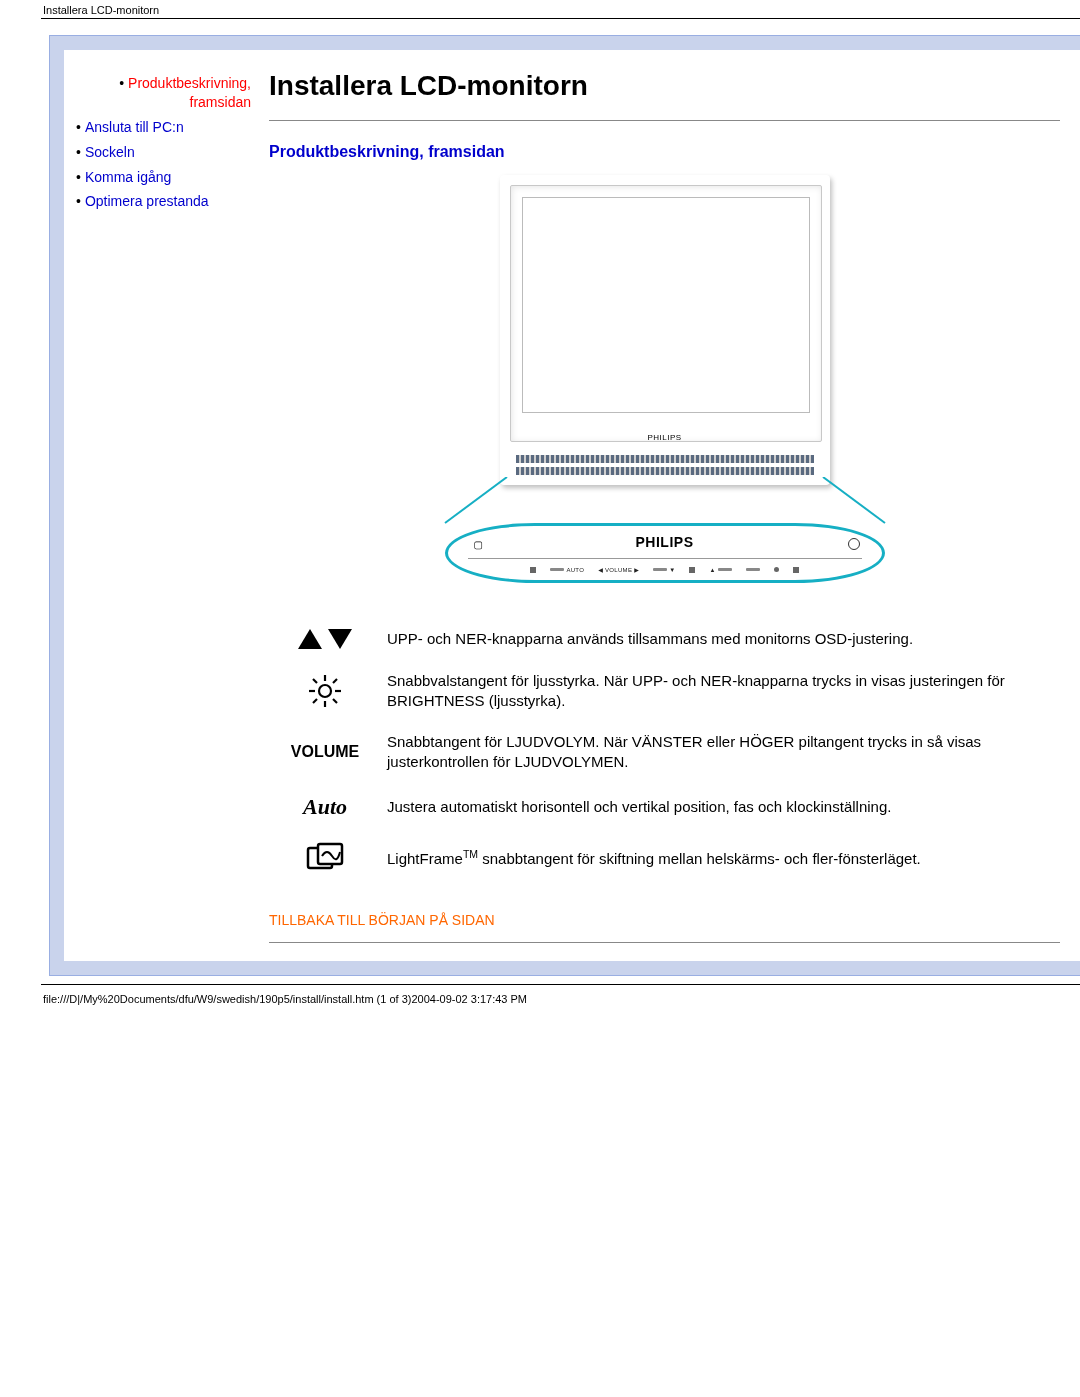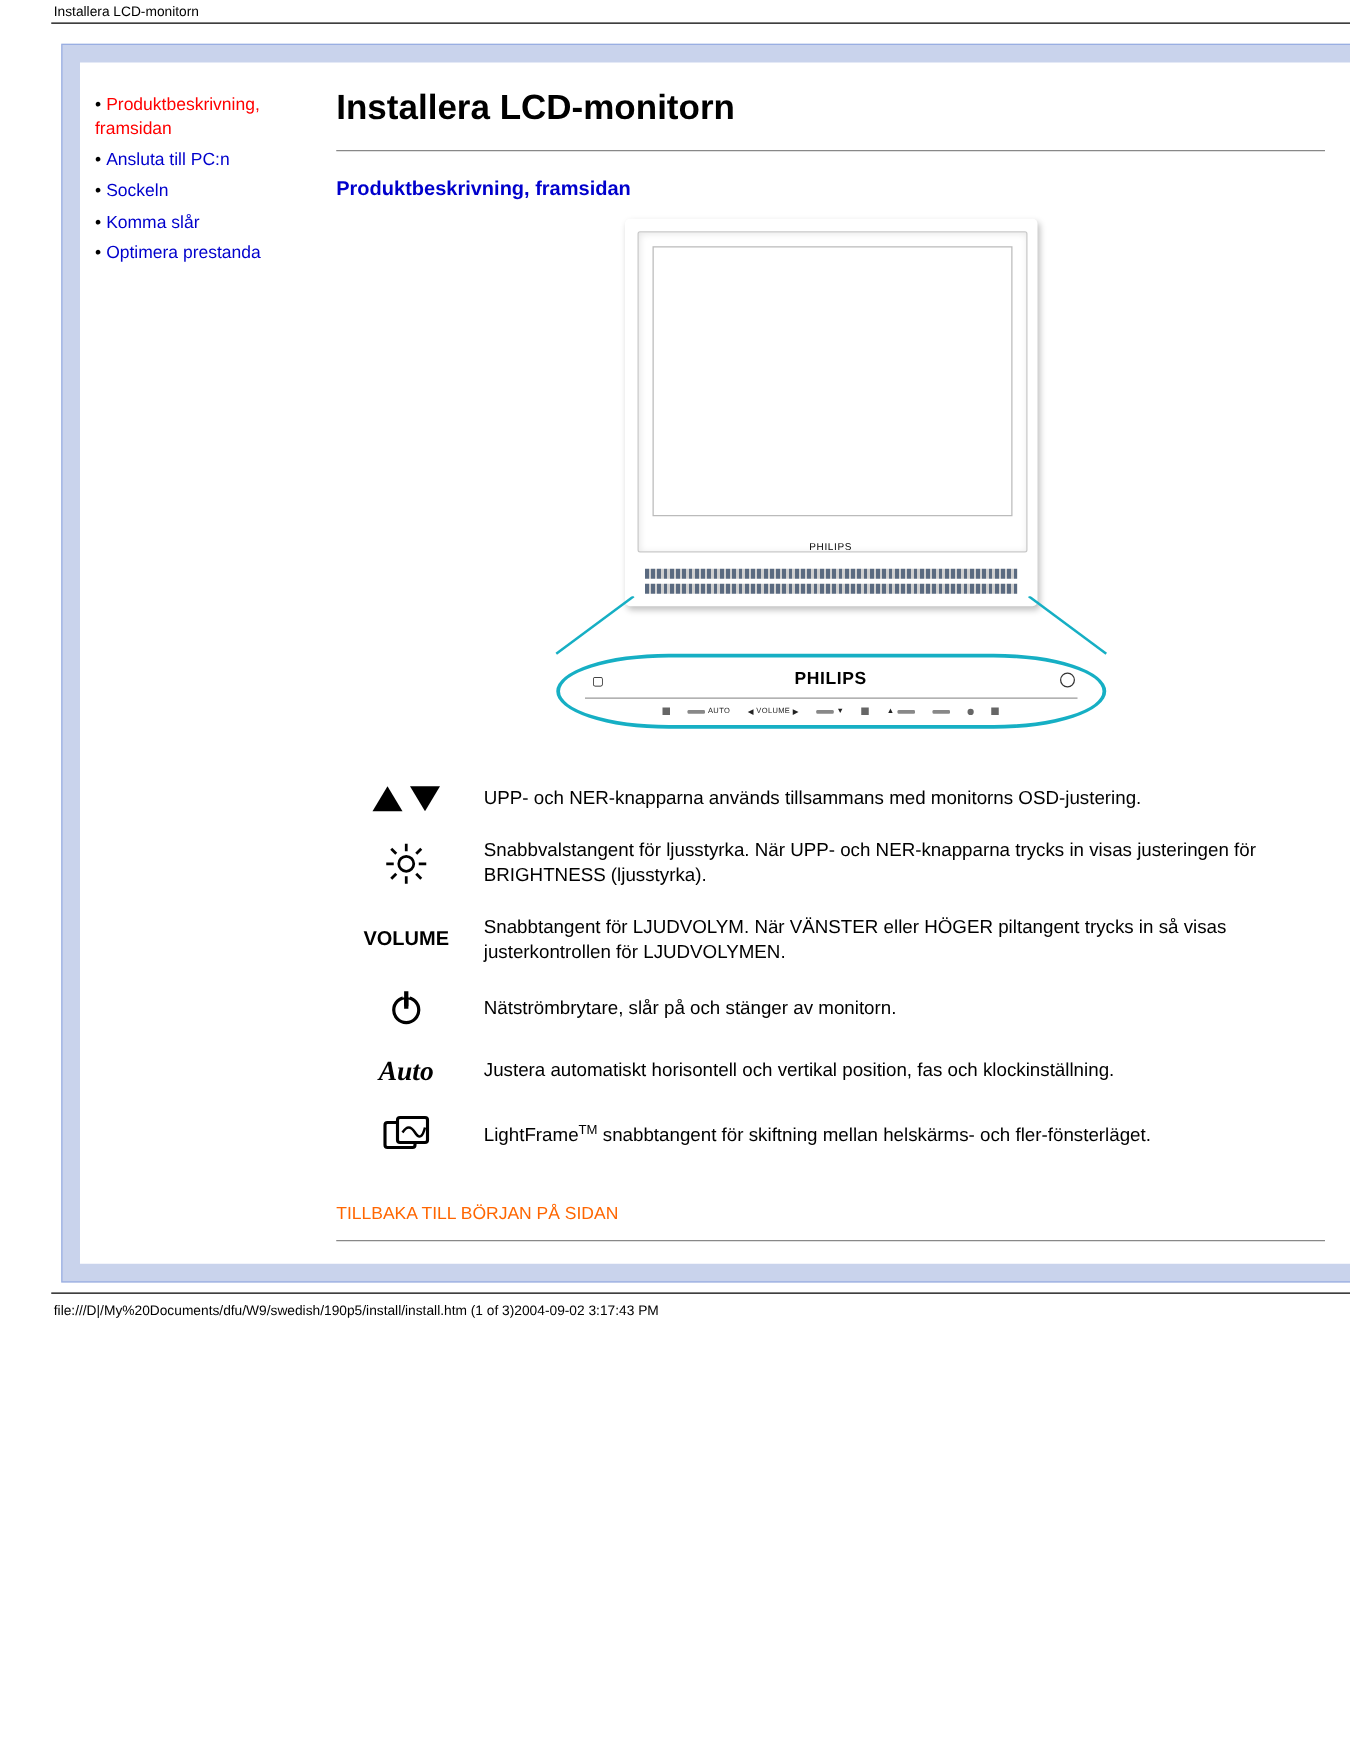--- a/index.html
+++ b/index.html
@@ -50,20 +50,21 @@
     padding: 18px 8px 8px 12px;
     font-size: 14px;
     line-height: 1.35;
   }
   .nav-item {
     color: #0000cc;
     margin: 6px 0;
   }
   .nav-item.current {
     color: #ff0000;
+    text-align: right;
   }
   .bullet {
     color: #000;
     margin-right: 4px;
   }
   .maincol {
     padding: 20px 26px 8px 10px;
   }
   .page-title {
     font-size: 28px;
@@ -265,21 +266,21 @@
             <div class="nav-item current">
               <span class="bullet">•</span><span>Produktbeskrivning, framsidan</span>
             </div>
             <div class="nav-item">
               <span class="bullet">•</span><span>Ansluta till PC:n</span>
             </div>
             <div class="nav-item">
               <span class="bullet">•</span><span>Sockeln</span>
             </div>
             <div class="nav-item">
-              <span class="bullet">•</span><span>Komma slår</span>
+              <span class="bullet">•</span><span>Komma igång</span>
             </div>
             <div class="nav-item">
               <span class="bullet">•</span><span>Optimera prestanda</span>
             </div>
           </td>
 
           <td class="maincol">
             <div class="page-title">Installera LCD-monitorn</div>
             <hr class="title-rule">
             <div class="section-title">Produktbeskrivning, framsidan</div>
@@ -365,33 +366,20 @@
                 <td>Snabbvalstangent för ljusstyrka. När UPP- och NER-knapparna trycks in visas justeringen för BRIGHTNESS (ljusstyrka).</td>
               </tr>
               <tr>
                 <td class="icon-cell">
                   <span class="icon-volume-text">VOLUME</span>
                 </td>
                 <td>Snabbtangent för LJUDVOLYM. När VÄNSTER eller HÖGER piltangent trycks in så visas justerkontrollen för LJUDVOLYMEN.</td>
               </tr>
               <tr>
                 <td class="icon-cell">
-                  <span class="icon-power">
-                    <svg width="30" height="30">
-                      <circle cx="15" cy="16" r="10" fill="none" stroke="#000" stroke-width="2.6"></circle>
-                      <rect x="13.3" y="1" width="3.4" height="14" fill="#000"></rect>
-                      <rect x="12" y="0" width="6" height="6" fill="#fff"></rect>
-                      <rect x="13.3" y="1" width="3.4" height="12" fill="#000"></rect>
-                    </svg>
-                  </span>
-                </td>
-                <td>Nätströmbrytare, slår på och stänger av monitorn.</td>
-              </tr>
-              <tr>
-                <td class="icon-cell">
                   <span class="icon-auto-text">Auto</span>
                 </td>
                 <td>Justera automatiskt horisontell och vertikal position, fas och klockinställning.</td>
               </tr>
               <tr>
                 <td class="icon-cell">
                   <span class="icon-lightframe">
                     <svg width="38" height="32">
                       <rect x="2" y="6" width="24" height="20" rx="2" fill="none" stroke="#000" stroke-width="2.5"></rect>
                       <rect x="12" y="2" width="24" height="20" rx="2" fill="#fff" stroke="#000" stroke-width="2.5"></rect>

